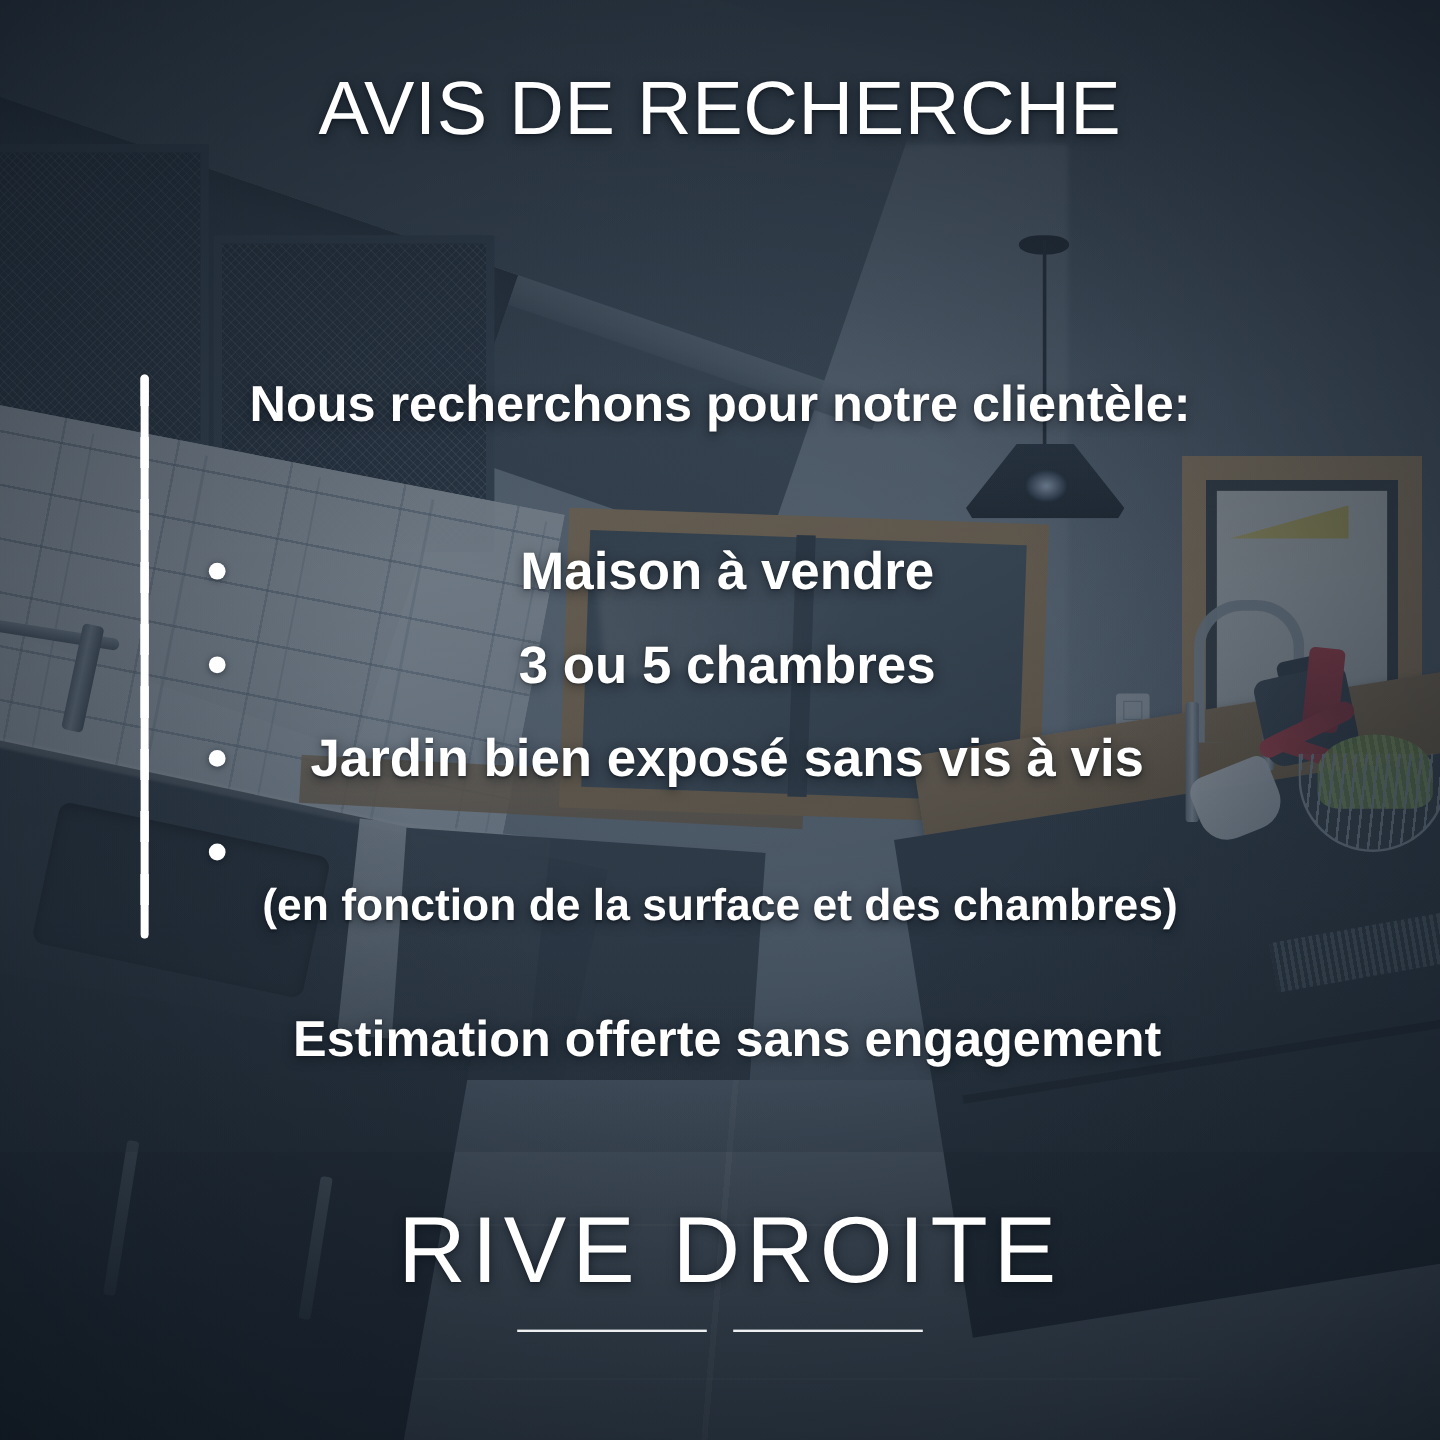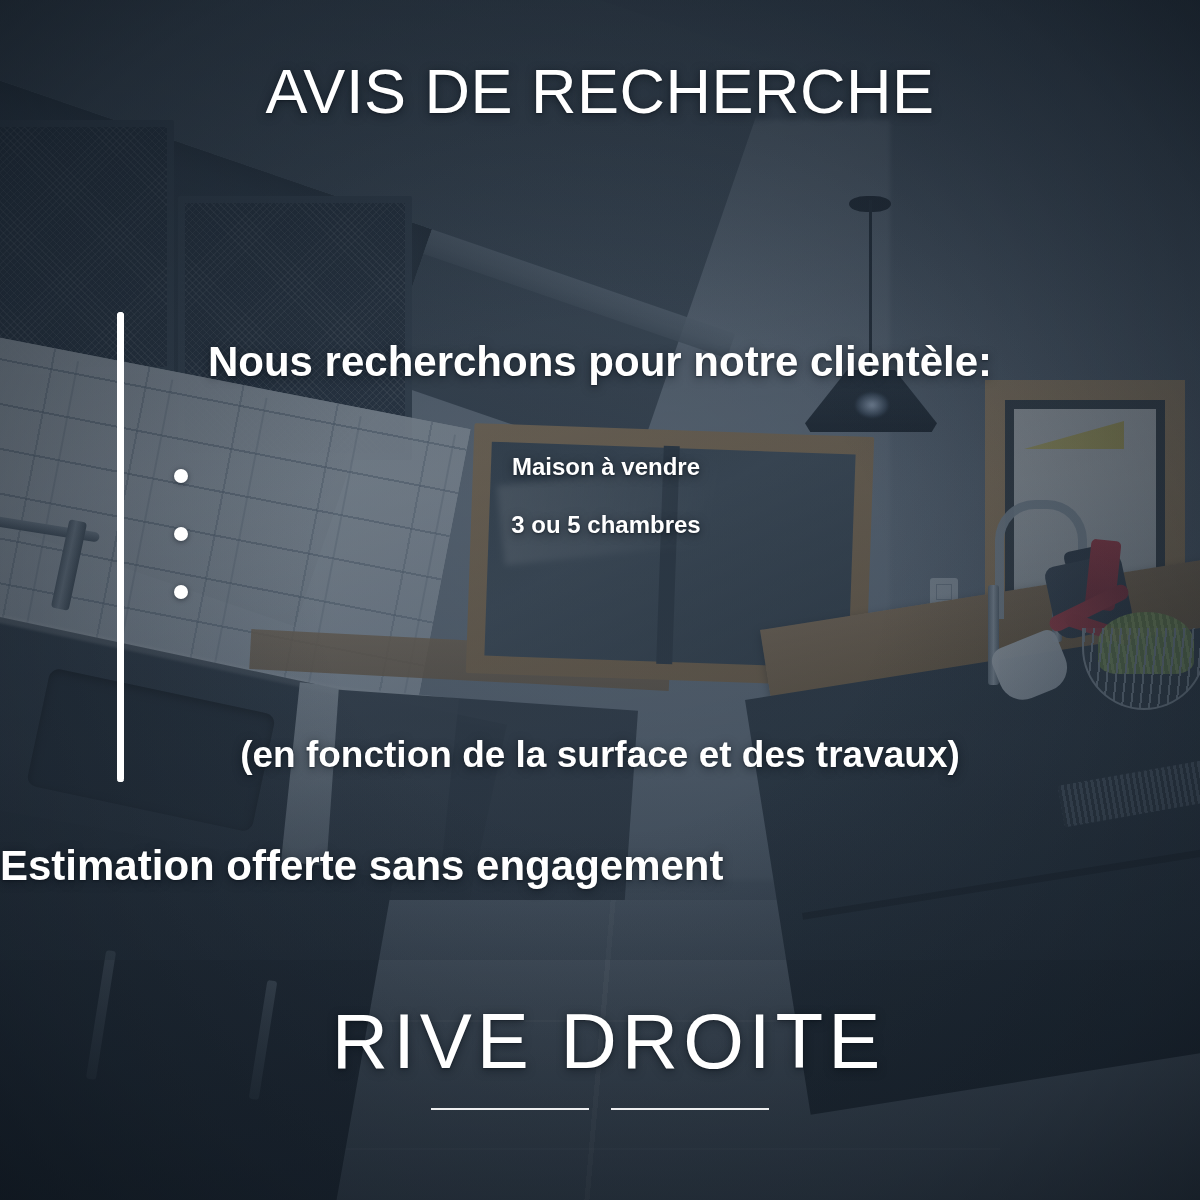--- a/index.html
+++ b/index.html
@@ -459,21 +459,20 @@
   }
 
   .lead {
     position: absolute;
     left: 0; right: 0; top: 314px;
     text-align: center;
     font-size: 42px;
     font-weight: 600;
     line-height: 1.1;
     color: #ffffff;
-    margin-top: 25px;
   }
 
   
   .dashed-rule {
     position: absolute;
     left: 117px;
     top: 312px;
     width: 7px;
     height: 470px;
     background-image: linear-gradient(#ffffff 0 0);
@@ -495,21 +494,21 @@
     position: absolute;
     left: 0; right: 0; top: 455px;
     list-style: none;
     margin: 0;
     padding: 0;
     text-align: center;
   }
   .bullets li {
     position: relative;
     display: block;
-    font-size: 24px;
+    font-size: 44px;
     font-weight: 600;
     line-height: 1.0;
     margin: 0 0 34px 12px;
     color: #ffffff;
   }
   .bullets li .bullet-dot {
     position: absolute;
     left: 162px;
     top: 14px;
     width: 14px;
@@ -524,22 +523,22 @@
     position: absolute;
     left: 0; right: 0; top: 734px;
     text-align: center;
     font-size: 37px;
     font-weight: 600;
     color: #ffffff;
   }
 
   .tagline {
     position: absolute;
-    left: 0; right: 0; top: 842px;
-    text-align: left;
+    left: 12px; right: 0; top: 842px;
+    text-align: center;
     font-size: 42px;
     font-weight: 600;
     letter-spacing: 0px;
     color: #ffffff;
   }
 
   
   .logo {
     position: absolute;
     left: 0; right: 0;
@@ -666,24 +665,28 @@
       <li>
         <span class="bullet-dot"></span>
         <span class="bullet-text txt-shadow">Maison à vendre</span>
       </li>
       <li>
         <span class="bullet-dot"></span>
         <span class="bullet-text txt-shadow">3 ou 5 chambres</span>
       </li>
       <li>
         <span class="bullet-dot"></span>
+        <span class="bullet-text txt-shadow">Jardin bien exposé sans vis à vis</span>
+      </li>
+      <li>
+        <span class="bullet-dot"></span>
       </li>
     </ul>
 
-    <div class="note txt-shadow">(en fonction de la surface et des travaux)</div>
+    <div class="note txt-shadow">(en fonction de la surface et des chambres)</div>
 
     <div class="tagline txt-shadow">Estimation offerte sans engagement</div>
 
     <div class="logo">
       <div class="logo-name txt-shadow">RIVE DROITE</div>
       <div class="logo-sub-row">
         <span class="logo-rule"></span>
         <span class="logo-rule"></span>
       </div>
     </div>

